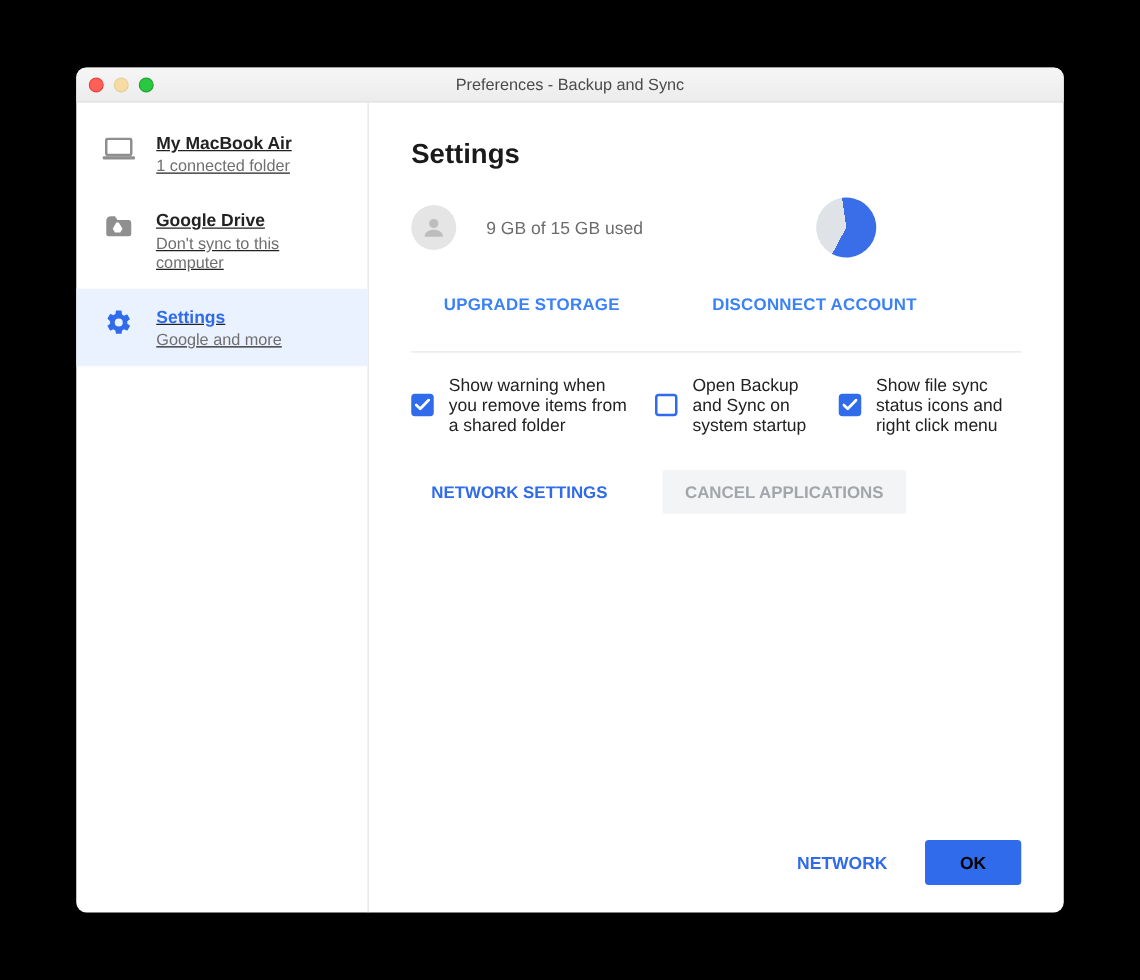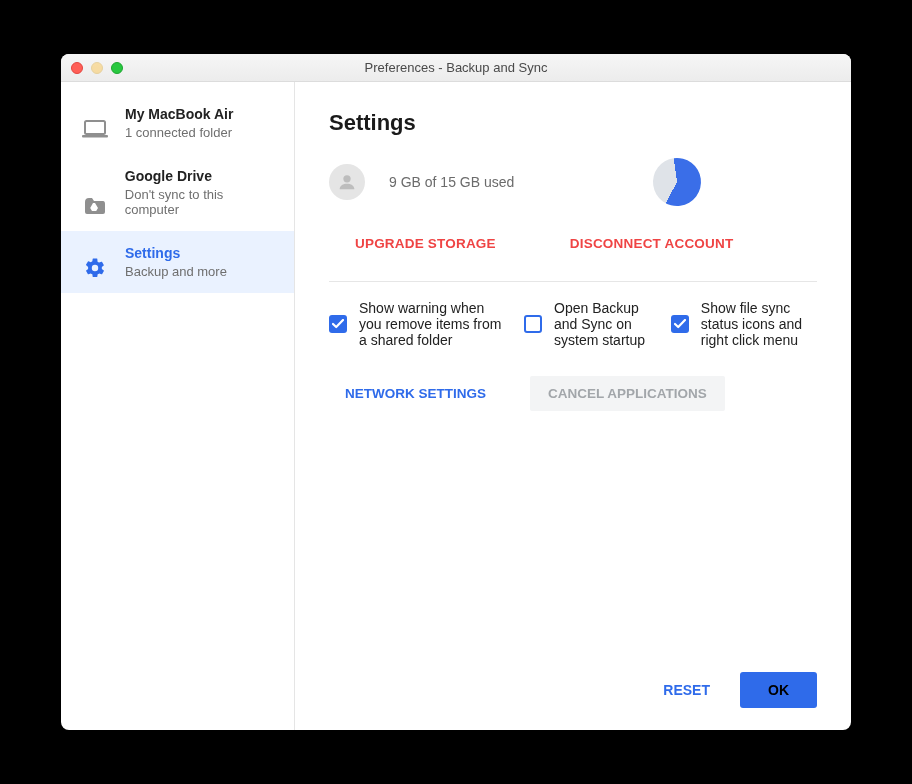--- a/index.html
+++ b/index.html
@@ -44,24 +44,25 @@
     pointer-events:none;
   }
   .body { flex:1; display:flex; min-height:0; }
   .sidebar {
     width:234px;
     border-right:1px solid #e5e5e5;
     padding-top:10px;
   }
   .side-item {
     display:flex;
-    align-items:flex-end;
+    align-items:flex-start;
     gap:16px;
     padding:14px 14px 14px 20px;
     cursor:pointer;
+    text-decoration:underline;
   }
   .side-item.active { background:#eaf2ff; }
   .side-icon { width:28px; height:22px; display:flex; align-items:center; justify-content:center; margin-top:2px;}
   .side-texts { display:flex; flex-direction:column; }
   .side-title { font-size:14px; font-weight:600; color:#222; }
   .side-item.active .side-title { color:#2f6bea; }
   .side-sub { font-size:13px; color:#6f6f6f; margin-top:3px; }
   .main {
     flex:1;
     padding:28px 34px 20px 34px;
@@ -80,21 +81,21 @@
   .storage-text { color:#6b6b6b; font-size:14px; }
   .pie {
     width:48px; height:48px; border-radius:50%;
     background: conic-gradient(#3a6ee8 0deg 216deg, #dfe3e8 216deg 360deg);
     margin-left:115px;
     transform: rotate(-8deg);
   }
   .action-links { display:flex; gap:70px; margin:24px 0 18px 24px; }
   .link-btn {
     background:none; border:none; padding:6px 2px;
-    color:#ef4444; font-weight:600; font-size:13.5px; letter-spacing:.2px;
+    color:#3b82f6; font-weight:600; font-size:13.5px; letter-spacing:.2px;
     cursor:pointer;
   }
   .divider { height:1px; background:#e6e6e6; margin:6px 0 18px 0; }
   .checks { display:flex; flex-direction:row; gap:16px; }
   .check-row { display:flex; align-items:center; gap:12px; }
   .cbox {
     width:18px; height:18px; border-radius:3px;
     display:flex; align-items:center; justify-content:center;
     flex-shrink:0;
   }
@@ -161,21 +162,21 @@
       </div>
 
       <div class="side-item active">
         <span class="side-icon">
           <svg width="22" height="22" viewBox="0 0 24 24">
               <path fill="#2f6bea" d="M19.4 13a7.8 7.8 0 0 0 .1-1 7.8 7.8 0 0 0-.1-1l2.1-1.6a.5.5 0 0 0 .1-.7l-2-3.4a.5.5 0 0 0-.6-.2l-2.5 1a7.6 7.6 0 0 0-1.7-1L14.5 2a.5.5 0 0 0-.5-.4h-4A.5.5 0 0 0 9.5 2l-.4 2.6a7.6 7.6 0 0 0-1.7 1l-2.5-1a.5.5 0 0 0-.6.2l-2 3.4a.5.5 0 0 0 .1.7L4.5 11a7.8 7.8 0 0 0 0 2l-2.1 1.6a.5.5 0 0 0-.1.7l2 3.4a.5.5 0 0 0 .6.2l2.5-1a7.6 7.6 0 0 0 1.7 1l.4 2.6a.5.5 0 0 0 .5.4h4a.5.5 0 0 0 .5-.4l.4-2.6a7.6 7.6 0 0 0 1.7-1l2.5 1a.5.5 0 0 0 .6-.2l2-3.4a.5.5 0 0 0-.1-.7ZM12 15.5A3.5 3.5 0 1 1 15.5 12 3.5 3.5 0 0 1 12 15.5Z"></path>
             </svg>
         </span>
         <div class="side-texts">
           <span class="side-title">Settings</span>
-          <span class="side-sub">Backup and more</span>
+          <span class="side-sub">Google and more</span>
         </div>
       </div>
 
     </div>
 
     <div class="main">
       <h1 class="page-title">Settings</h1>
 
       <div class="storage-row">
         <div class="avatar">
@@ -217,18 +218,18 @@
           <span class="check-label">Show file sync status icons and right click menu</span>
         </label>
       </div>
 
       <div class="btn-row">
         <button class="flat-btn">NETWORK SETTINGS</button>
         <button class="ghost-btn">CANCEL APPLICATIONS</button>
       </div>
 
       <div class="footer">
-        <button class="cancel-btn">RESET</button>
+        <button class="cancel-btn">NETWORK</button>
         <button class="primary-btn">OK</button>
       </div>
     </div>
   </div>
 </div>
 
 </body></html>

